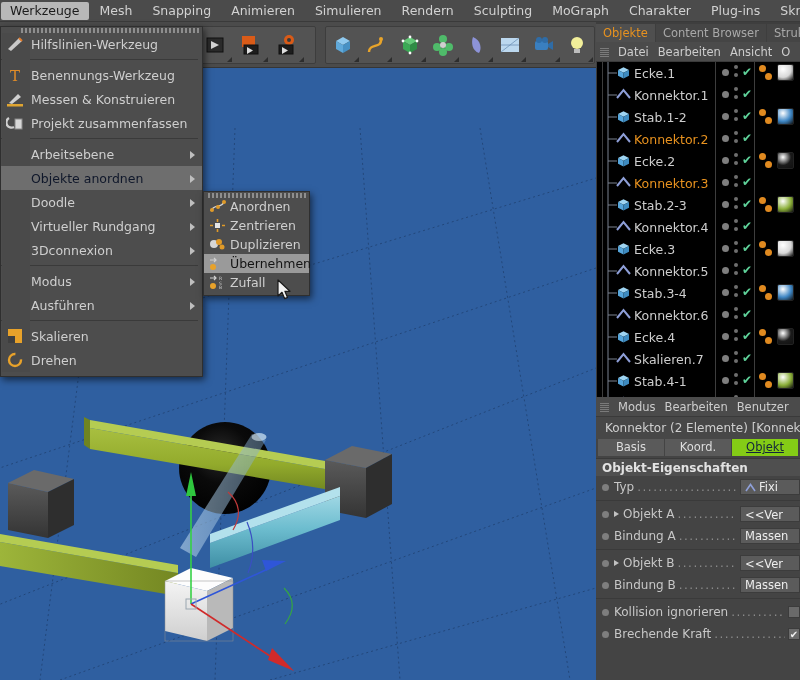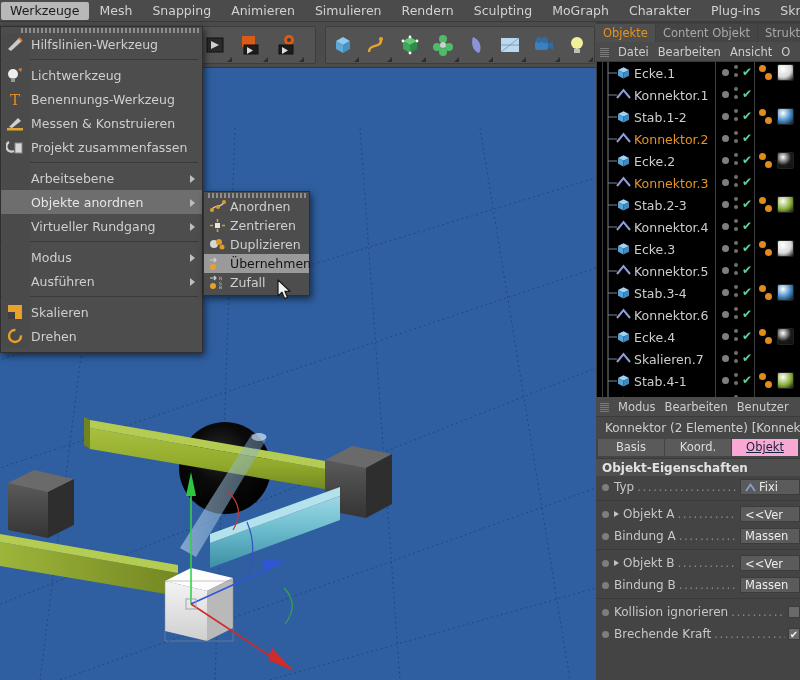--- a/index.html
+++ b/index.html
@@ -59,21 +59,21 @@
     z-index:60;
     padding-top:5px;padding-bottom:4px;
   }
   .dd-grip{position:absolute;left:20px;top:1px;width:180px;height:5px;
     background:repeating-linear-gradient(90deg,#8e8e8e 0 2px,#4d4d4d 2px 4px);}
   .dd-iconcol{position:absolute;left:1px;top:6px;width:28px;bottom:4px;background:#4a4a4a;}
   .dd-row{
     position:relative;height:24px;display:flex;align-items:center;
     padding-left:30px;font-size:12.5px;color:#cfcfcf;white-space:nowrap;
   }
-  .dd-row.hl{background:#6e6e6e;color:#e5e5e5;}
+  .dd-row.hl{background:#6e6e6e;color:#0f172a;}
   .dd-row .ic{position:absolute;left:4px;top:3px;width:20px;height:18px;
     display:flex;align-items:center;justify-content:center;}
   .dd-row .arrow{position:absolute;right:7px;top:9px;width:0;height:0;
     border-top:4px solid transparent;border-bottom:4px solid transparent;border-left:5px solid #bfbfbf;}
   .dd-sep{height:1px;background:#3a3a3a;margin:3px 4px 3px 0;}
 
   
   .submenu{
     position:absolute;left:203px;top:191px;width:107px;
     background:#4d4d4d;border:1px solid #2f2f2f;
@@ -106,21 +106,21 @@
   .om-tree{position:absolute;left:10px;top:0;height:22px;width:12px;}
   .dot{position:absolute;width:7px;height:7px;border-radius:50%;background:#7e7e7e;}
   .chk{position:absolute;font-size:12px;color:#5fd39a;font-weight:bold;}
   .tagdot{position:absolute;width:7px;height:7px;border-radius:50%;background:#e08a20;}
   .matsph{position:absolute;width:17px;height:17px;border:1px solid #222;}
 
   .apanel{position:absolute;left:0;top:375px;width:204px;bottom:0;background:#444;}
   .aobj{height:22px;display:flex;align-items:center;padding-left:4px;gap:5px;font-size:12px;color:#cfcfcf;background:#474747;white-space:nowrap;overflow:hidden;}
   .atabs{height:19px;display:flex;gap:1px;padding:0 2px;background:#444;}
   .atab{flex:1;height:17px;line-height:17px;text-align:center;font-size:11.5px;background:#5a5a5a;color:#ddd;}
-  .atab.active{background:#f9a8d4;color:#13253c;text-decoration:underline;}
+  .atab.active{background:#84cc16;color:#13253c;text-decoration:underline;}
   .asect{height:18px;line-height:18px;background:#4f4f4f;font-size:12px;font-weight:bold;color:#e2e2e2;padding-left:6px;border-top:1px solid #3a3a3a;}
   .arow{height:22px;display:flex;align-items:center;padding-left:6px;position:relative;font-size:12px;color:#c7c7c7;}
   .arow .bullet{width:7px;height:7px;border-radius:50%;background:#7e7e7e;margin-right:5px;flex:0 0 auto;}
   .arow .tri{width:0;height:0;border-top:3.5px solid transparent;border-bottom:3.5px solid transparent;border-left:5px solid #c2c2c2;margin-right:4px;}
   .arow .lbl{white-space:nowrap;}
   .arow .dots{flex:1;overflow:hidden;white-space:nowrap;color:#8b8b8b;letter-spacing:1.5px;margin:0 3px;}
   .fieldbox{height:16px;line-height:16px;background:#5b5b5b;border:1px solid #3c3c3c;font-size:11.5px;color:#ededed;padding:0 4px;white-space:nowrap;overflow:hidden;}
   .cbox{width:12px;height:12px;background:#6a6a6a;border:1px solid #3c3c3c;display:flex;align-items:center;justify-content:center;font-size:10px;color:#f0f0f0;}
   .divline{height:1px;background:#3a3a3a;margin:2px 0;}
 
@@ -392,30 +392,20 @@
             <path d="M13 2 L16 5" stroke="#e07a2a" stroke-width="2"></path>
           </svg>
       </span>
       <span>Hilfslinien-Werkzeug</span>
     </div>
     <div class="dd-sep"></div>
 
     <div class="dd-row">
       <span class="ic">
         <svg width="18" height="16" viewBox="0 0 18 16">
-            <circle cx="7" cy="7" r="5" fill="#eee"></circle>
-            <rect x="5" y="11" width="4" height="4" fill="#999"></rect>
-            <path d="M12 2 l4 -1 -1 4 z" fill="#e07a2a"></path>
-          </svg>
-      </span>
-      <span>Lichtwerkzeug</span>
-    </div>
-    <div class="dd-row">
-      <span class="ic">
-        <svg width="18" height="16" viewBox="0 0 18 16">
             <text x="4" y="14" font-size="15" font-family="DejaVu Serif, serif" fill="#e08c28">T</text>
           </svg>
       </span>
       <span>Benennungs-Werkzeug</span>
     </div>
     <div class="dd-row">
       <span class="ic">
         <svg width="18" height="16" viewBox="0 0 18 16">
             <path d="M3 12 L12 3 L15 6 L6 13 Z" fill="#d0d0d0"></path>
             <rect x="1" y="13" width="16" height="2.5" fill="#e0a531"></rect>
@@ -436,21 +426,29 @@
 
     <div class="dd-row">
       <span>Arbeitsebene</span>
       <span class="arrow"></span>
     </div>
     <div class="dd-row hl">
       <span>Objekte anordnen</span>
       <span class="arrow"></span>
     </div>
     <div class="dd-row">
+      <span>Doodle</span>
+      <span class="arrow"></span>
+    </div>
+    <div class="dd-row">
       <span>Virtueller Rundgang</span>
+      <span class="arrow"></span>
+    </div>
+    <div class="dd-row">
+      <span>3Dconnexion</span>
       <span class="arrow"></span>
     </div>
     <div class="dd-sep"></div>
 
     <div class="dd-row">
       <span>Modus</span>
       <span class="arrow"></span>
     </div>
     <div class="dd-row">
       <span>Ausführen</span>
@@ -530,21 +528,21 @@
           </svg>
       </span>
       <span>Zufall</span>
     </div>
   </div>
 
   <div class="rpanel">
 
     <div class="tabrow">
       <div class="tab active">Objekte</div>
-      <div class="tab">Content Objekt</div>
+      <div class="tab">Content Browser</div>
       <div class="tab">Struktur</div>
     </div>
 
     <div class="menurow">
       <span class="grip"></span>
       <span class="mi">Datei</span>
       <span class="mi">Bearbeiten</span>
       <span class="mi">Ansicht</span>
       <span class="mi">O</span>
     </div>

